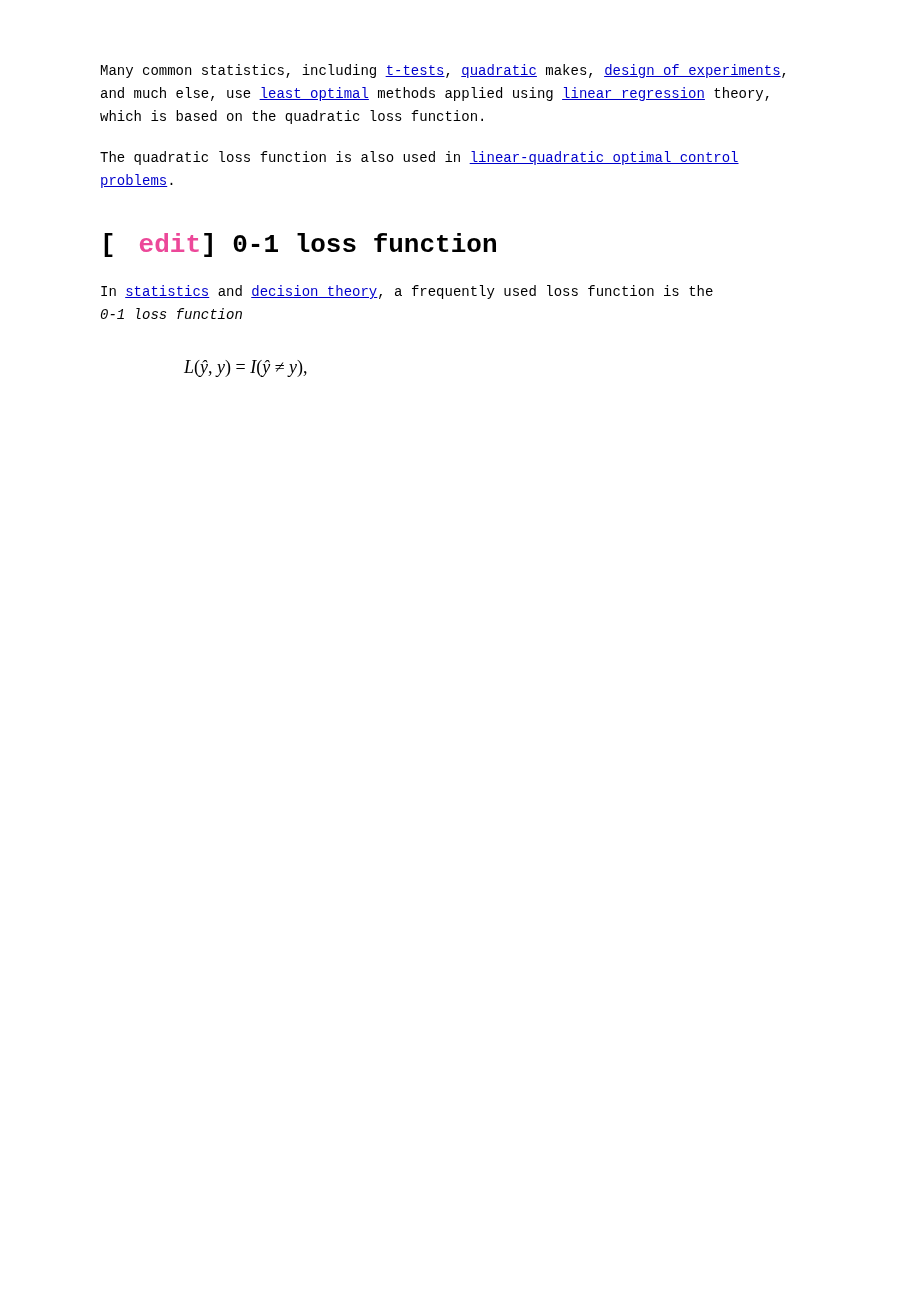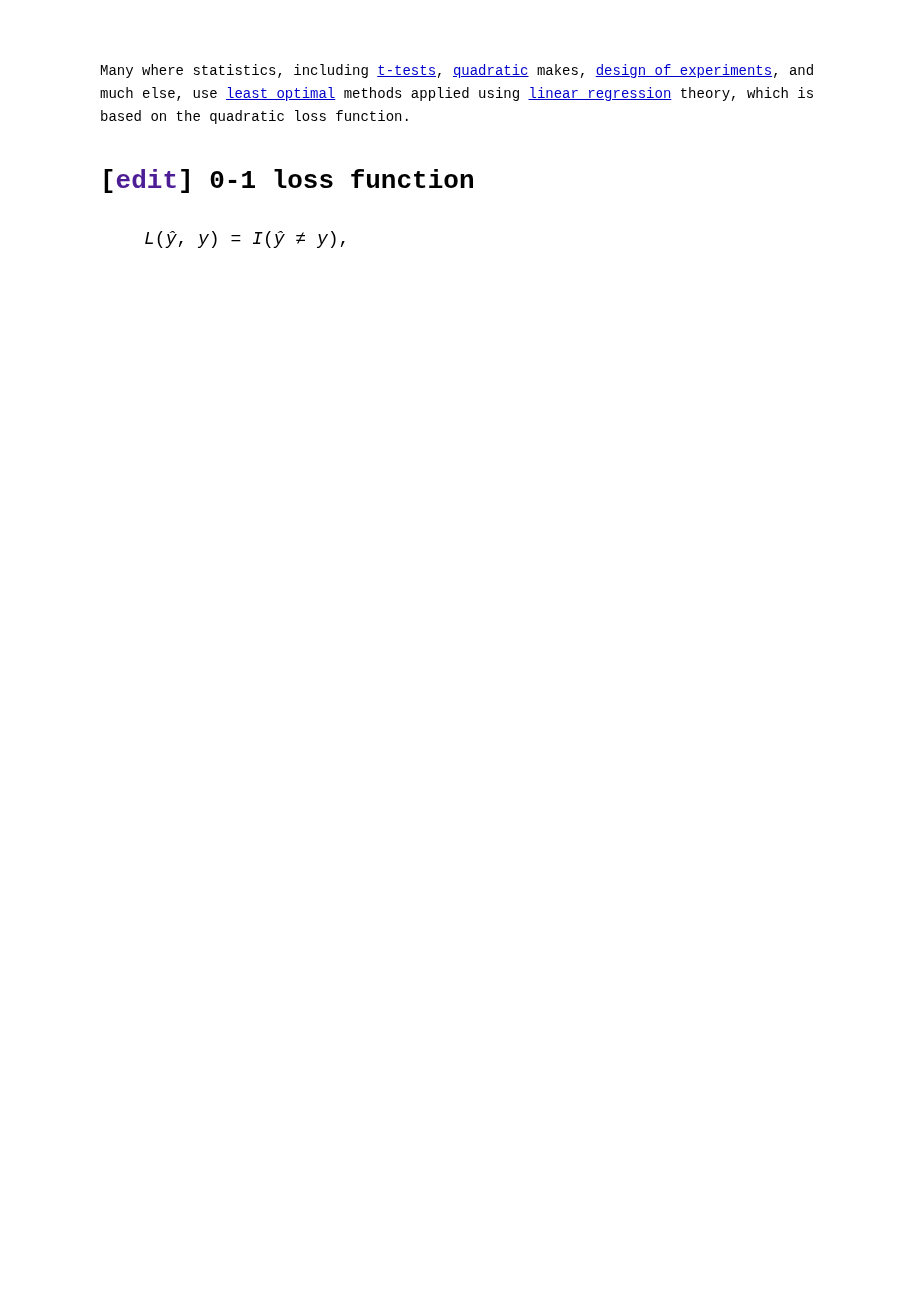--- a/index.html
+++ b/index.html
@@ -38,35 +38,36 @@
     .section-heading {
       font-family: 'Courier New', Courier, monospace;
       font-size: 26px;
       font-weight: bold;
       margin-top: 36px;
       margin-bottom: 18px;
       line-height: 1.3;
     }
 
     .edit-link {
-      color: #4c1d95;
+      color: #ec4899;
       text-decoration: none;
       font-size: 26px;
       font-weight: bold;
+      margin-left: 23px;
     }
 
     .edit-bracket {
       font-size: 26px;
       font-weight: bold;
       color: #000;
     }
 
     .math-block {
-      margin: 24px 0 24px 44px;
-      font-family: Liberation Mono, monospace;
+      margin: 24px 0 24px 84px;
+      font-family: Liberation Serif, serif;
       font-size: 18px;
       line-height: 1.8;
     }
 
     .italic-text {
       font-style: italic;
       font-family: 'Courier New', Courier, monospace;
     }
 
     .bold-italic {
@@ -81,28 +82,34 @@
       font-style: italic;
     }
   </style>
 </head>
 <body>
 
 <div class="content-area">
 
 
   <p>
-    <span>Many where statistics, including </span><a href="#">t-tests</a><span>, </span><a href="#">quadratic</a><span> makes, </span><a href="#">design of experiments</a><span>, and much else, use </span><a href="#">least optimal</a><span> methods applied using </span><a href="#">linear regression</a><span> theory, which is based on the quadratic loss function.</span>
+    <span>Many common statistics, including </span><a href="#">t-tests</a><span>, </span><a href="#">quadratic</a><span> makes, </span><a href="#">design of experiments</a><span>, and much else, use </span><a href="#">least optimal</a><span> methods applied using </span><a href="#">linear regression</a><span> theory, which is based on the quadratic loss function.</span>
   </p>
 
+  <p>
+    <span>The quadratic loss function is also used in </span><a href="#">linear-quadratic optimal control problems</a><span>.</span>
+  </p>
 
   <h2 class="section-heading">
     <span class="edit-bracket">[</span><a class="edit-link" href="#">edit</a><span class="edit-bracket">]</span><span> 0-1 loss function</span>
   </h2>
 
+  <p>
+    <span>In </span><a href="#">statistics</a><span> and </span><a href="#">decision theory</a><span>, a frequently used loss function is the </span><br><span class="italic-text">0-1 loss function</span>
+  </p>
 
   <div class="math-block">
     <span>
       <i>L</i>(<i>ŷ</i>, <i>y</i>) = <i>I</i>(<i>ŷ</i> ≠ <i>y</i>),
     </span>
   </div>
 
 
 </div>
 

